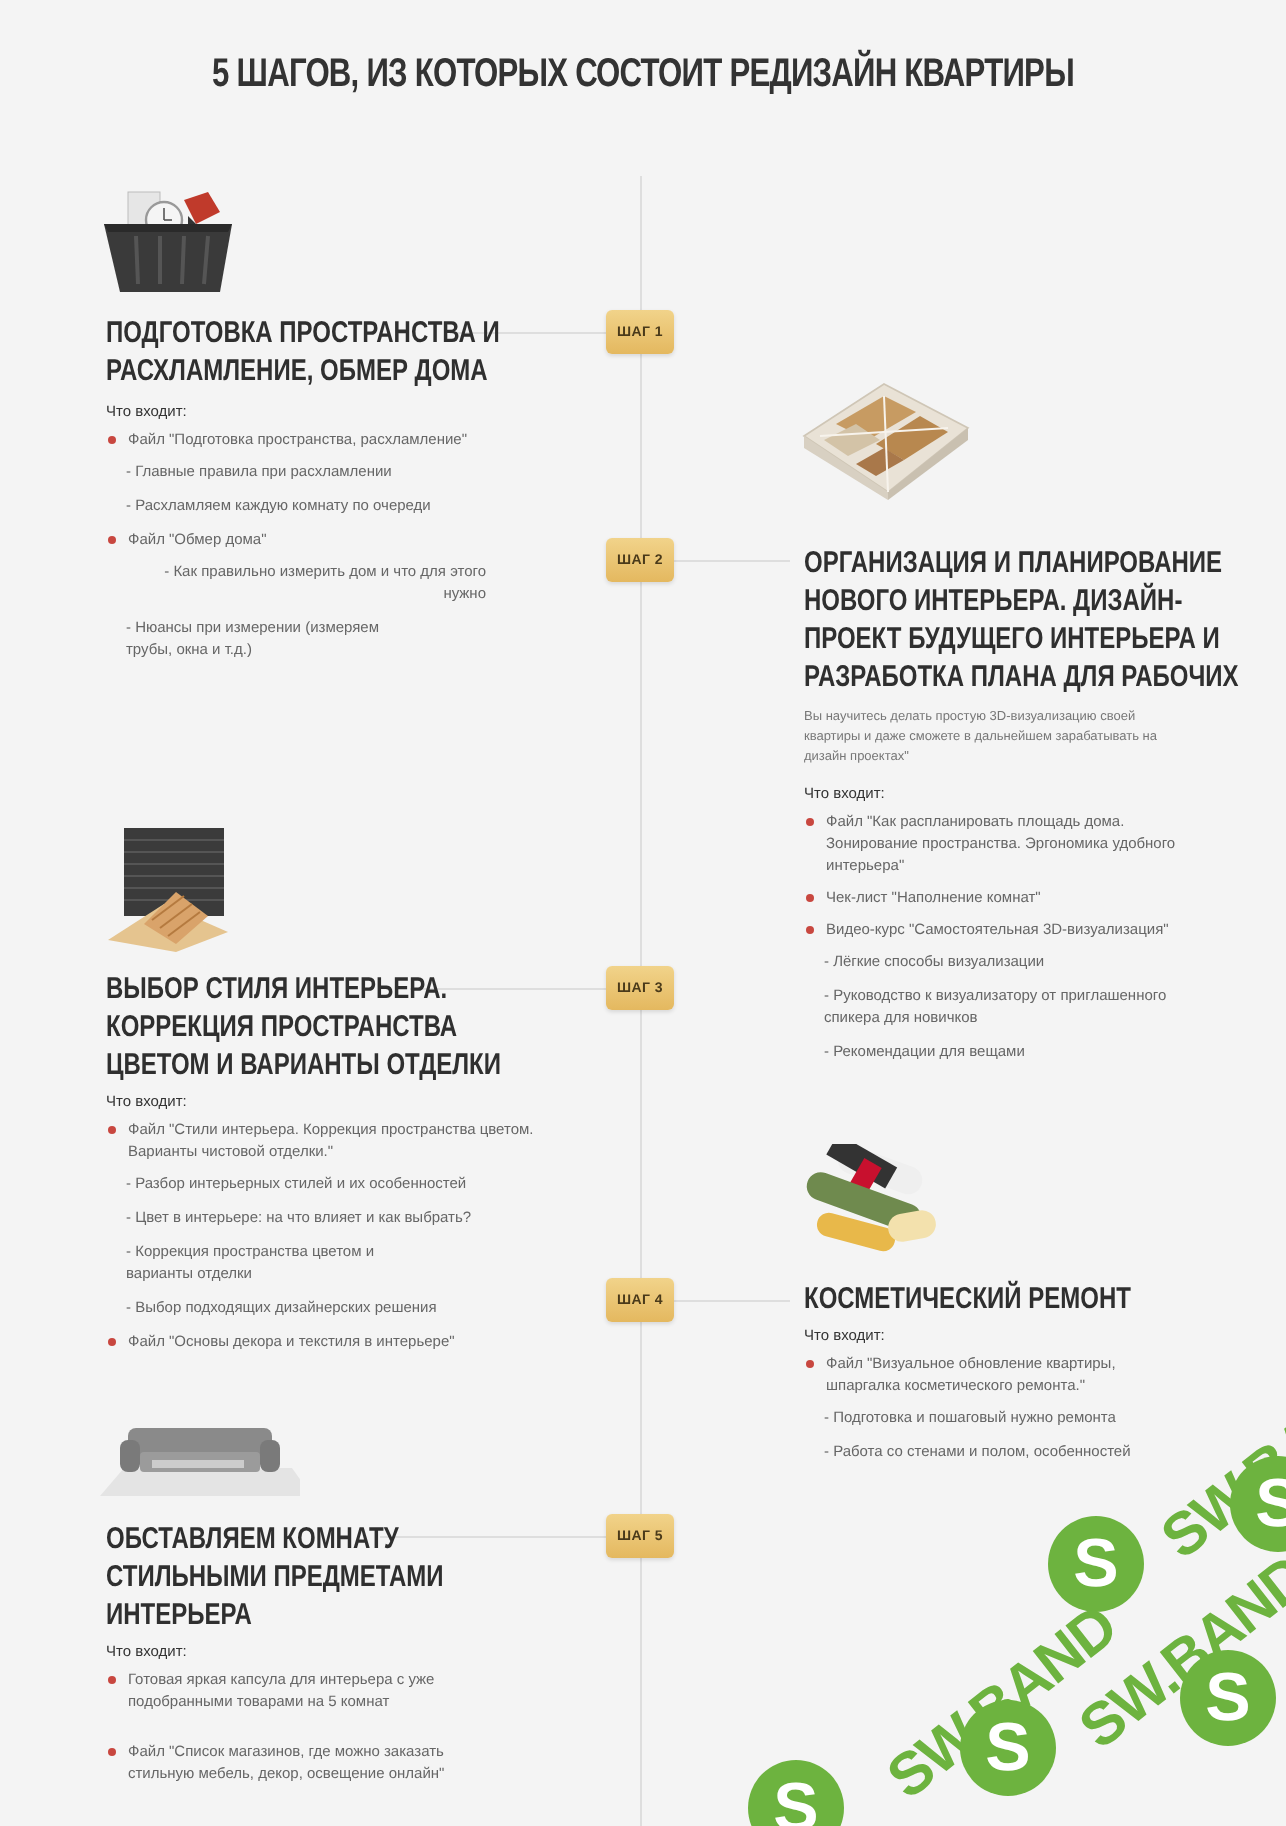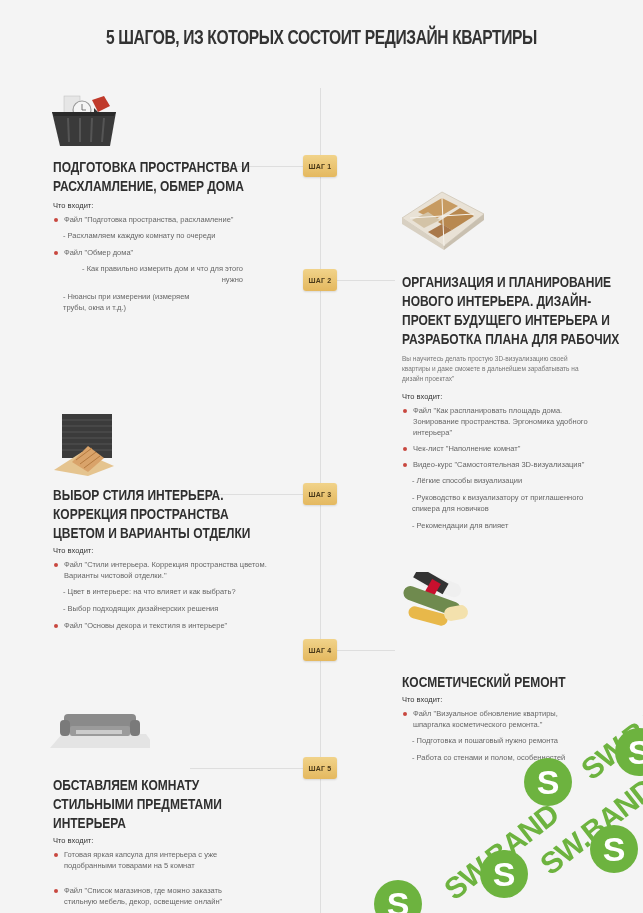--- a/index.html
+++ b/index.html
@@ -175,67 +175,70 @@
   </svg>
 </div>
 
 <div class="section" style="left:53px; top:157px; width:225px;">
   <div class="sec-title">
     <div>ПОДГОТОВКА ПРОСТРАНСТВА И</div>
     <div>РАСХЛАМЛЕНИЕ, ОБМЕР ДОМА</div>
   </div>
   <div class="includes-label" style="margin-top:6px;">Что входит:</div>
   <div class="bullet">Файл "Подготовка пространства, расхламление"</div>
+  <div class="sub">- Главные правила при расхламлении</div>
   <div class="sub">- Расхламляем каждую комнату по очереди</div>
   <div class="bullet">Файл "Обмер дома"</div>
   <div class="sub" style="width:190px;text-align:right;">- Как правильно измерить дом и что для этого нужно</div>
   <div class="sub" style="width:150px;">- Нюансы при измерении (измеряем трубы, окна и т.д.)</div>
 </div>
 
 <div class="section" style="left:402px; top:272px; width:210px;">
   <div class="sec-title">
     <div>ОРГАНИЗАЦИЯ И ПЛАНИРОВАНИЕ</div>
     <div>НОВОГО ИНТЕРЬЕРА. ДИЗАЙН-</div>
     <div>ПРОЕКТ БУДУЩЕГО ИНТЕРЬЕРА И</div>
     <div>РАЗРАБОТКА ПЛАНА ДЛЯ РАБОЧИХ</div>
   </div>
   <div class="sec-desc" style="width:195px;">Вы научитесь делать простую 3D-визуализацию своей квартиры и даже сможете в дальнейшем зарабатывать на дизайн проектах"</div>
   <div class="includes-label" style="margin-top:8px;">Что входит:</div>
   <div class="bullet" style="width:200px;">Файл "Как распланировать площадь дома. Зонирование пространства. Эргономика удобного интерьера"</div>
   <div class="bullet">Чек-лист "Наполнение комнат"</div>
   <div class="bullet">Видео-курс "Самостоятельная 3D-визуализация"</div>
   <div class="sub">- Лёгкие способы визуализации</div>
   <div class="sub" style="width:205px;">- Руководство к визуализатору от приглашенного спикера для новичков</div>
-  <div class="sub">- Рекомендации для влияет</div>
+  <div class="sub">- Рекомендации для вещами</div>
 </div>
 
 <div class="section" style="left:53px; top:485px; width:225px;">
   <div class="sec-title">
     <div>ВЫБОР СТИЛЯ ИНТЕРЬЕРА.</div>
     <div>КОРРЕКЦИЯ ПРОСТРАНСТВА</div>
     <div>ЦВЕТОМ И ВАРИАНТЫ ОТДЕЛКИ</div>
   </div>
   <div class="includes-label" style="margin-top:4px;">Что входит:</div>
   <div class="bullet" style="width:215px;">Файл "Стили интерьера. Коррекция пространства цветом. Варианты чистовой отделки."</div>
+  <div class="sub">- Разбор интерьерных стилей и их особенностей</div>
   <div class="sub">- Цвет в интерьере: на что влияет и как выбрать?</div>
+  <div class="sub" style="width:160px;">- Коррекция пространства цветом и варианты отделки</div>
   <div class="sub">- Выбор подходящих дизайнерских решения</div>
   <div class="bullet" style="margin-top:6px;">Файл "Основы декора и текстиля в интерьере"</div>
 </div>
 
-<div class="section" style="left:402px; top:640px; width:210px;margin-top:32px;">
+<div class="section" style="left:402px; top:640px; width:210px;">
   <div class="sec-title">
     <div>КОСМЕТИЧЕСКИЙ РЕМОНТ</div>
   </div>
   <div class="includes-label" style="margin-top:4px;">Что входит:</div>
   <div class="bullet" style="width:190px;">Файл "Визуальное обновление квартиры, шпаргалка косметического ремонта."</div>
   <div class="sub">- Подготовка и пошаговый нужно ремонта</div>
   <div class="sub">- Работа со стенами и полом, особенностей</div>
 </div>
 
-<div class="section" style="left:53px; top:760px; width:225px;margin-top:15px;">
+<div class="section" style="left:53px; top:760px; width:225px;">
   <div class="sec-title">
     <div>ОБСТАВЛЯЕМ КОМНАТУ</div>
     <div>СТИЛЬНЫМИ ПРЕДМЕТАМИ</div>
     <div>ИНТЕРЬЕРА</div>
   </div>
   <div class="includes-label" style="margin-top:4px;">Что входит:</div>
   <div class="bullet" style="width:190px;">Готовая яркая капсула для интерьера с уже подобранными товарами на 5 комнат</div>
   <div class="bullet" style="width:195px; margin-top:14px;">Файл "Список магазинов, где можно заказать стильную мебель, декор, освещение онлайн"</div>
 </div>
 

